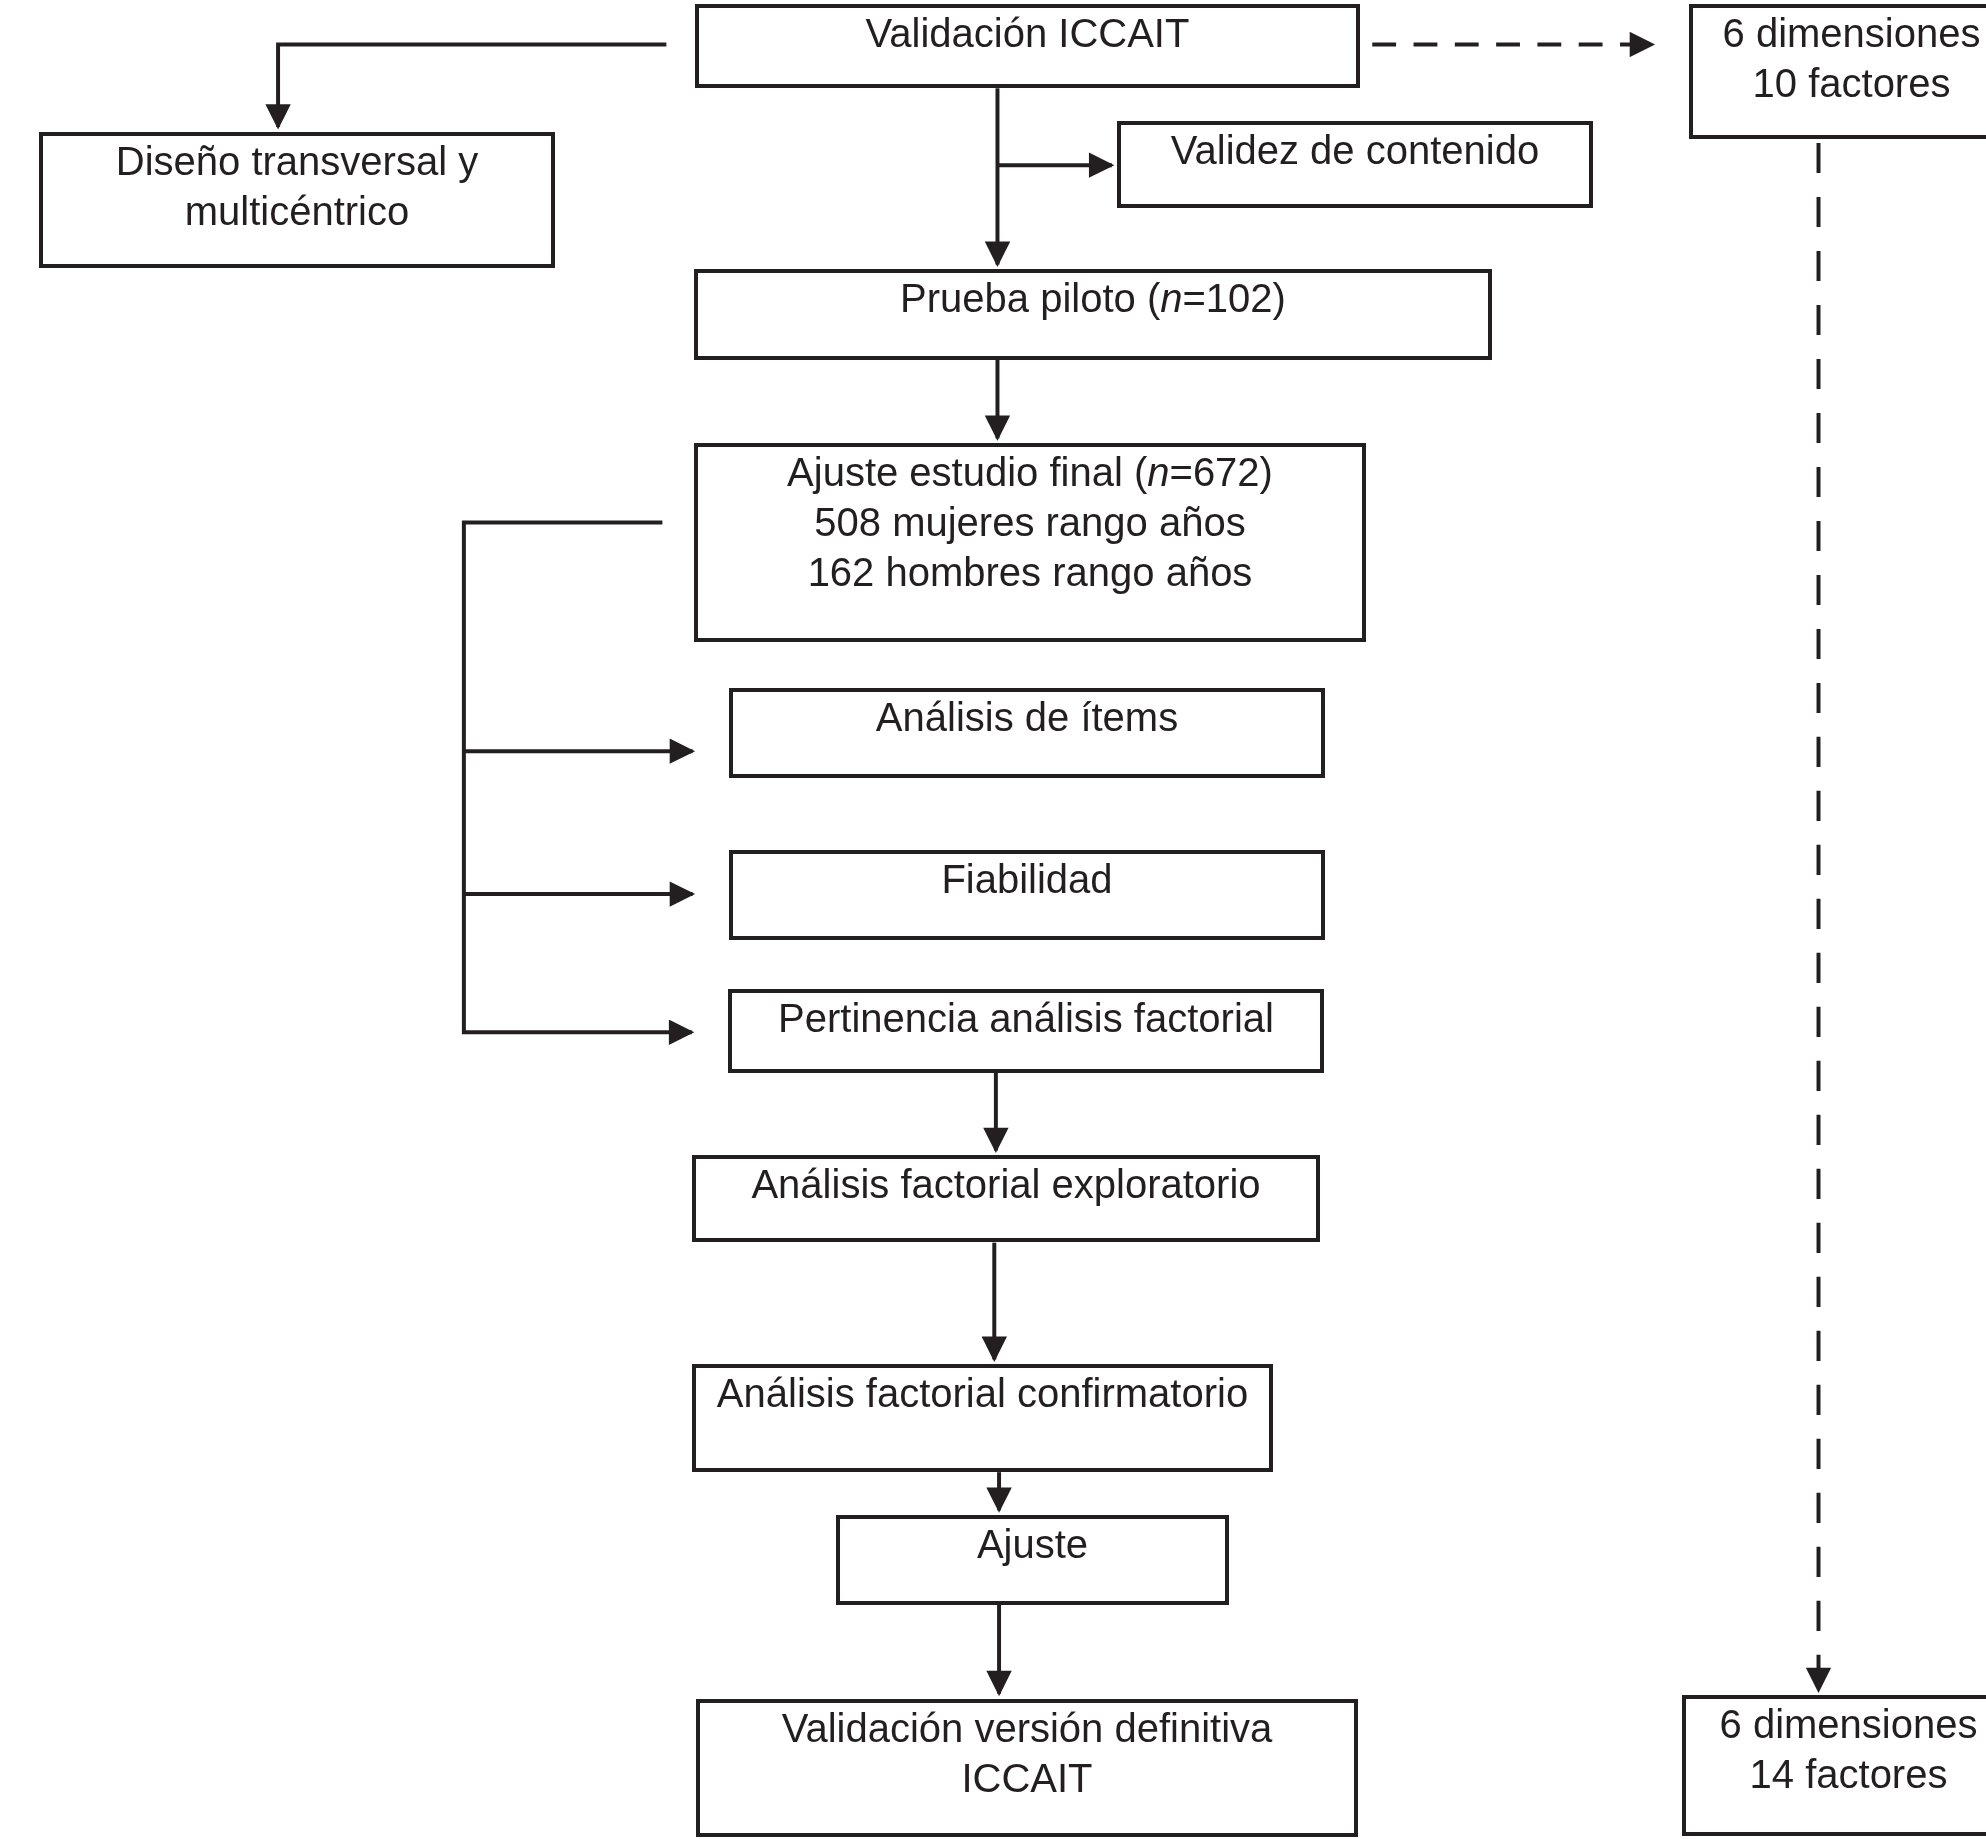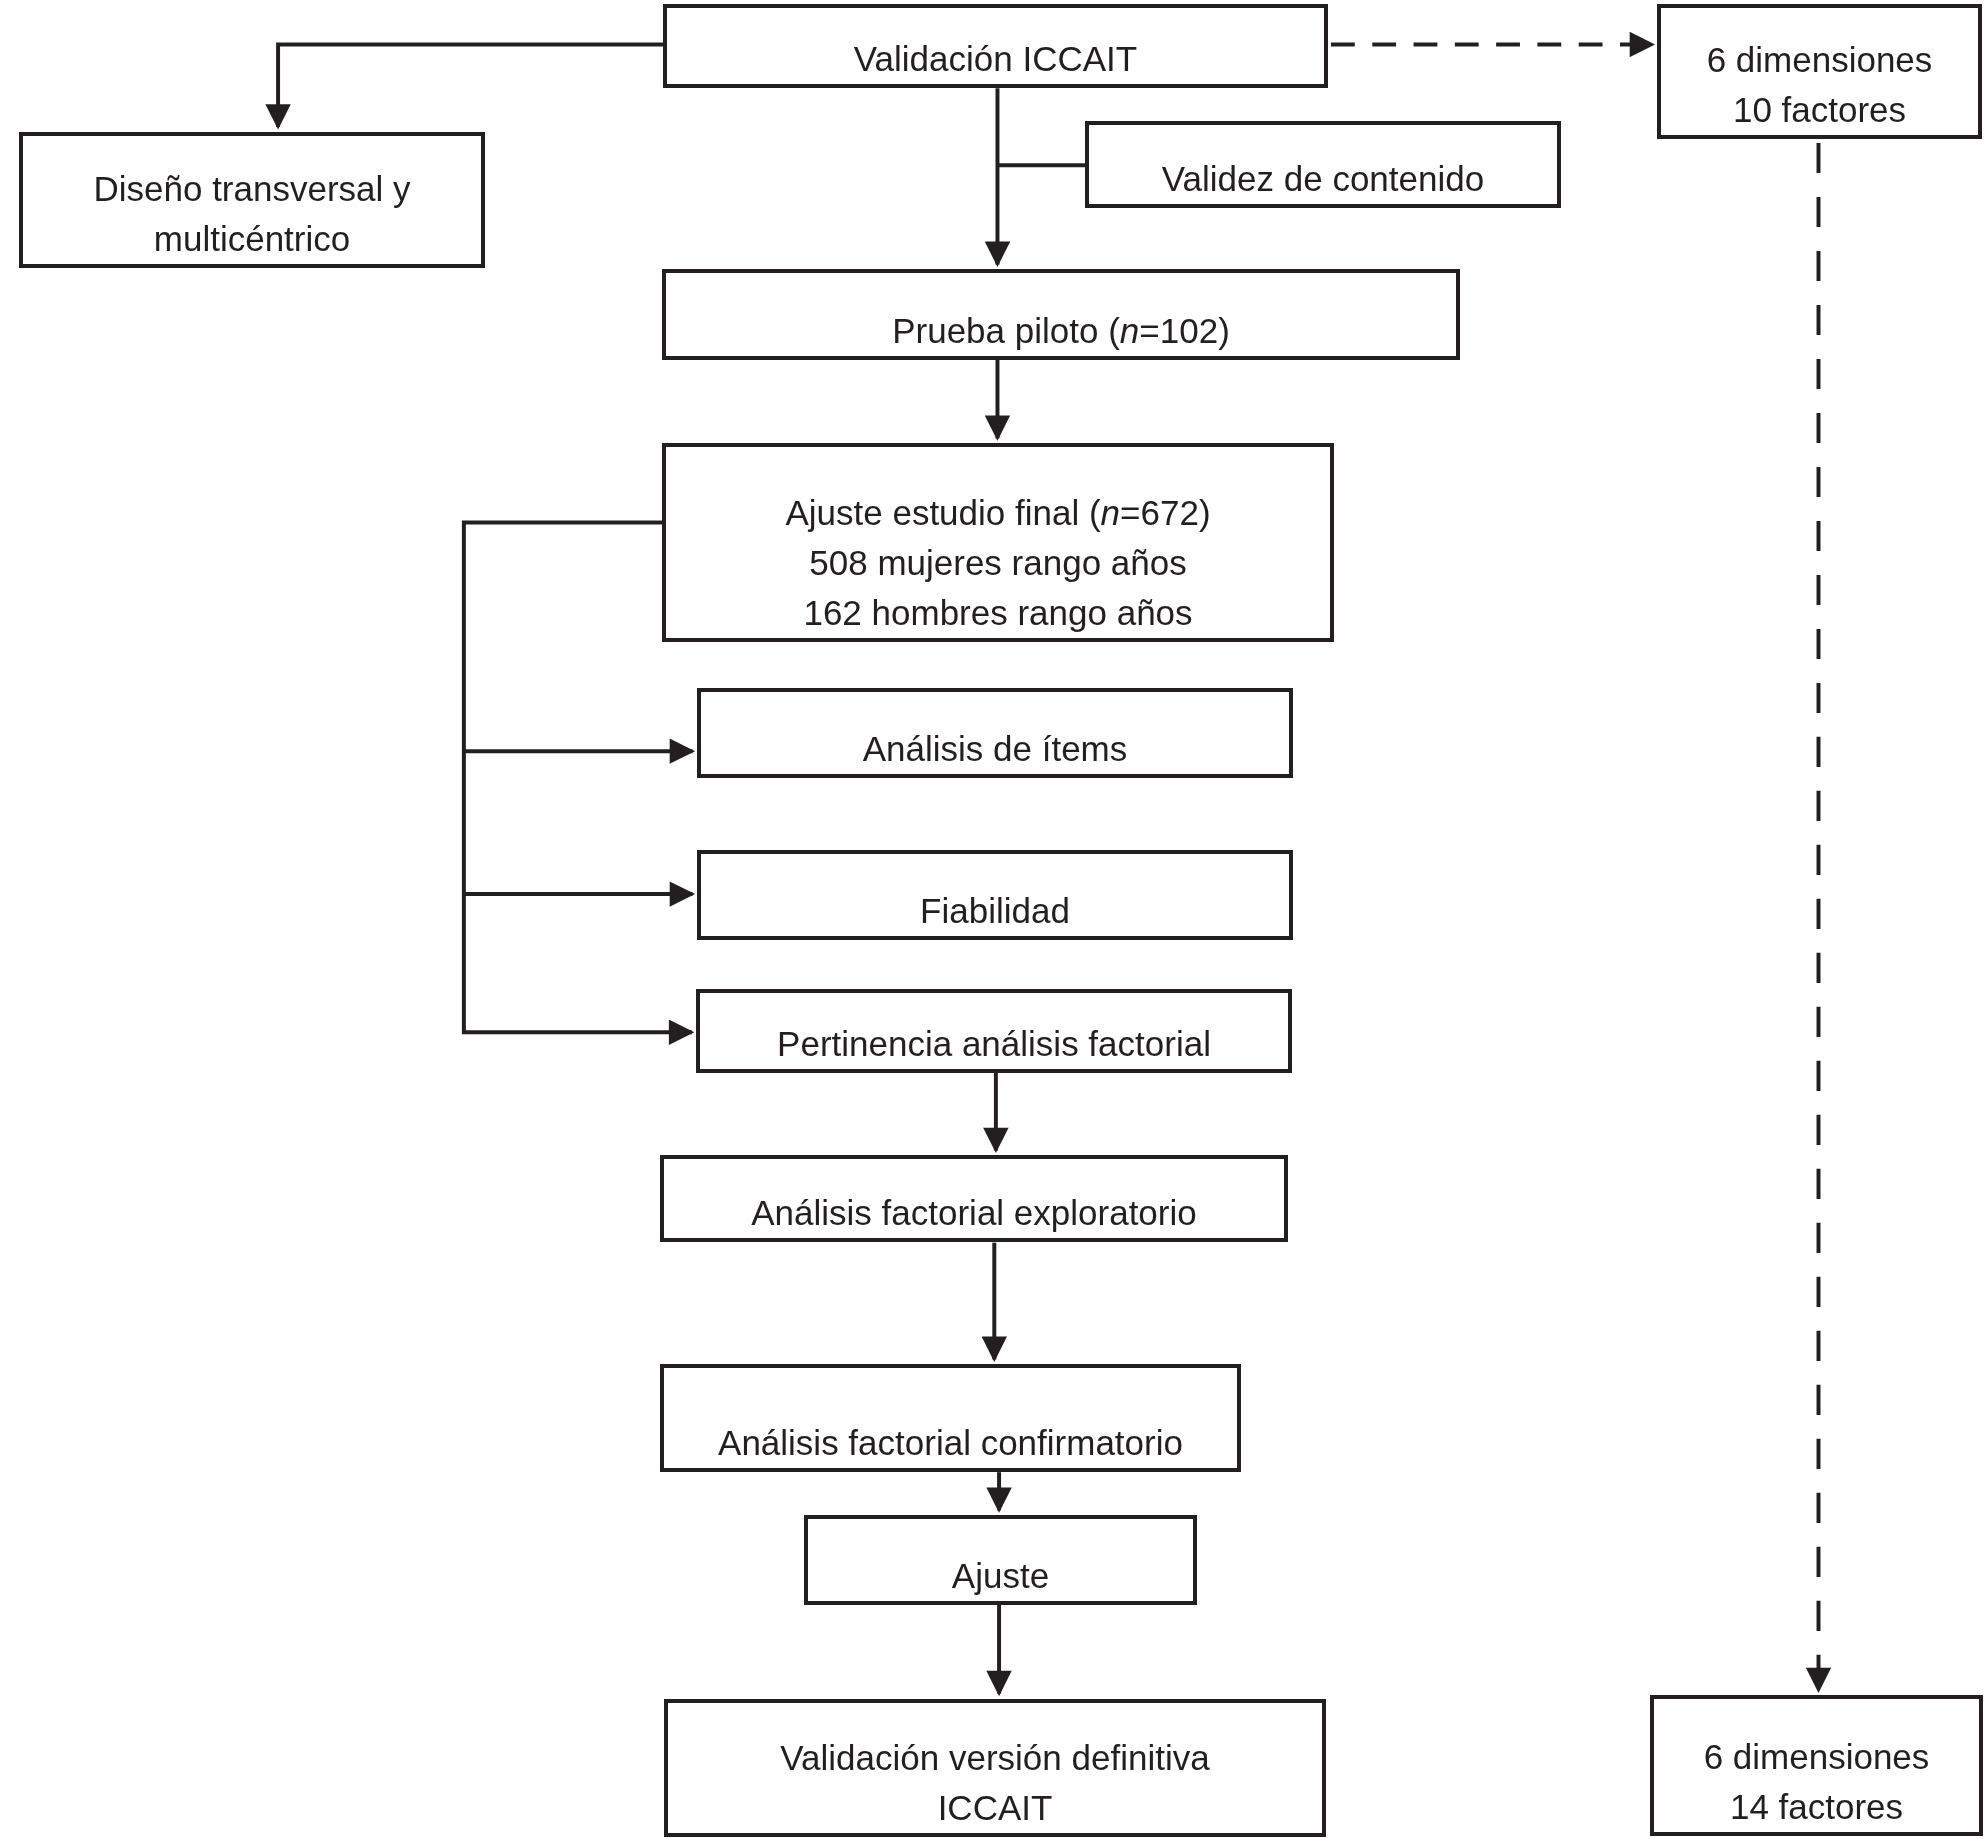--- a/index.html
+++ b/index.html
@@ -25,24 +25,25 @@
   .wires .dash-v{stroke-dasharray:38 30;}
   .ah-fill{fill:var(--ink);}
   .node{
     position:absolute;
     box-sizing:border-box;
     border:4.8px solid var(--ink);
     background:var(--bg);
     display:flex;
     flex-direction:column;
     align-items:center;
-    justify-content:flex-end;
+    justify-content:flex-start;
     text-align:center;
-    font-size:35px;
+    font-size:40px;
     line-height:50px;
+    margin-left:32px;
   }
   .node .line{white-space:nowrap;}
   .it{font-style:italic;}
 </style>
 </head>
 <body>
 
 <div class="canvas">
 
   <svg class="wires" width="1987" height="1839" viewBox="0 0 2502 2316">
@@ -64,21 +65,21 @@
     <line x1="1252" y1="1565" x2="1252" y2="1712" marker-end="url(#ah)"></line>
     <line x1="1258" y1="1854" x2="1258" y2="1902" marker-end="url(#ah)"></line>
     <line x1="1258" y1="2021" x2="1258" y2="2133" marker-end="url(#ah)"></line>
     <line x1="2290" y1="180" x2="2290" y2="2129" class="dash-v" marker-end="url(#ah)"></line>
   </svg>
 
   <div class="node" style="left:663px;top:4px;width:665px;height:84px">
       <div class="line"><span>Validación ICCAIT</span></div>
     </div>
 
-  <div class="node" style="left:19px;top:132px;width:466px;height:136px">
+  <div class="node" style="left:7px;top:132px;width:516px;height:136px">
       <div class="line"><span>Diseño transversal y</span></div>
       <div class="line"><span>multicéntrico</span></div>
     </div>
 
   <div class="node" style="left:1657px;top:4px;width:325px;height:135px">
       <div class="line"><span>6 dimensiones</span></div>
       <div class="line"><span>10 factores</span></div>
     </div>
 
   <div class="node" style="left:1085px;top:121px;width:476px;height:87px">

